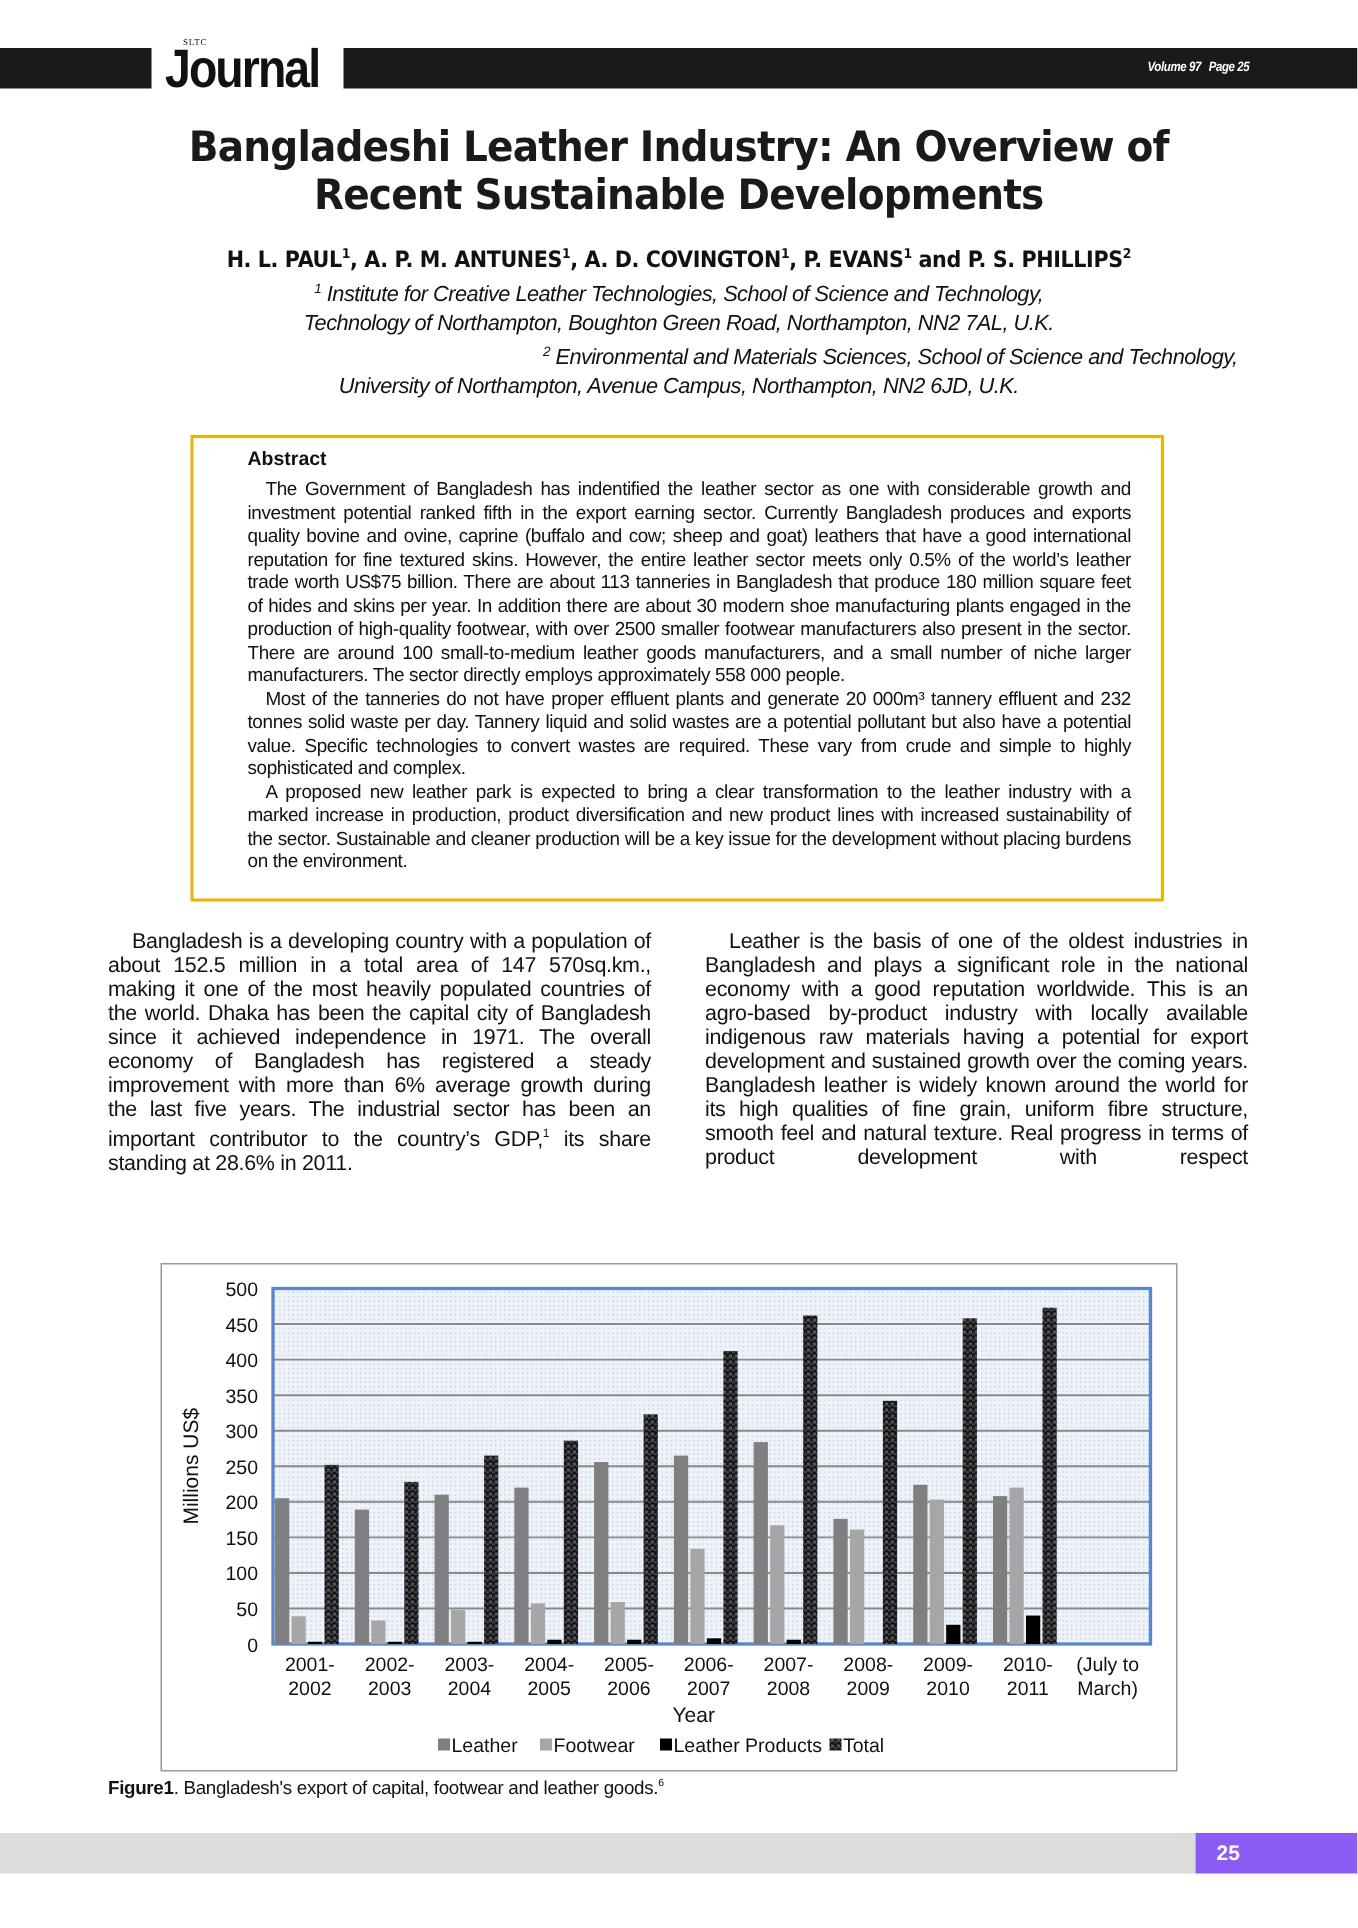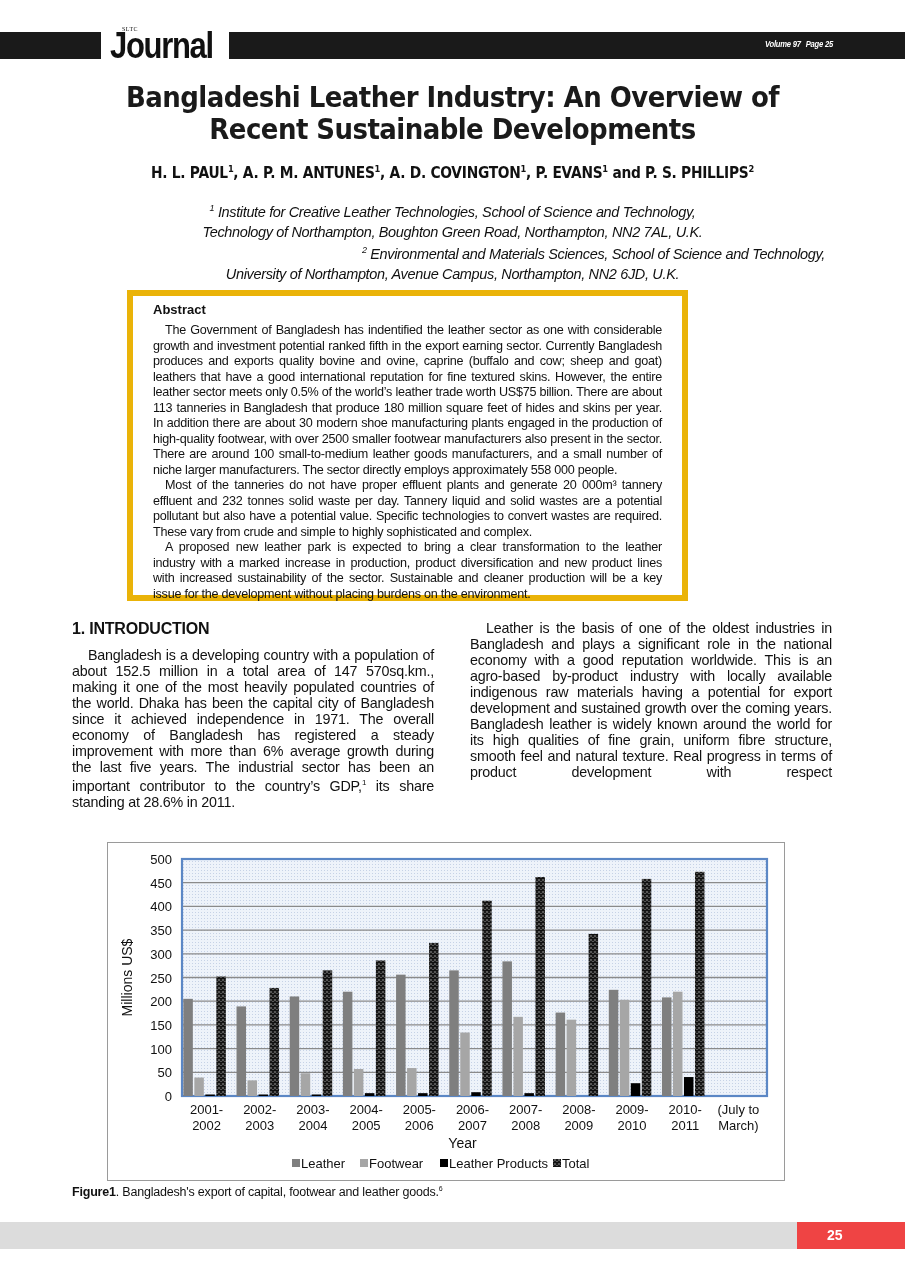--- a/index.html
+++ b/index.html
@@ -12,25 +12,25 @@
     .logo { position: absolute; left: 108px; top: 24px; width: 116px; height: 46px; }
     .logo-sltc { position: absolute; left: 14px; top: 2px; font-family: "Liberation Serif", serif; font-size: 6px; letter-spacing: 0.5px; color: #111; }
     .logo-word { position: absolute; left: 2px; top: 2px; font-family: "Liberation Sans Narrow", "Liberation Sans", sans-serif; font-weight: bold; font-size: 36px; letter-spacing: -1.5px; color: #111; transform: scaleX(0.86); transform-origin: left top; line-height: 40px; }
     .vol { position: absolute; right: 72px; top: 39px; color: #fff; font-size: 9px; font-style: italic; font-weight: bold; letter-spacing: -0.3px; transform: scaleX(0.85); transform-origin: right top; }
     .vol span { margin-left: 6px; }
 
     
     .title { position: absolute; left: 60px; width: 785px; top: 82px; text-align: center; font-family: "DejaVu Sans", sans-serif; font-weight: bold; font-size: 28px; line-height: 32px; letter-spacing: -0.6px; transform: scaleX(0.93); transform-origin: center top; color: #1a1a1a; }
     .authors { position: absolute; left: 40px; width: 825px; top: 164px; text-align: center; font-family: "DejaVu Sans", sans-serif; font-weight: bold; font-size: 15px; letter-spacing: -0.3px; transform: scaleX(0.92); transform-origin: center top; }
     .authors sup { font-size: 9px; }
-    .affil { position: absolute; left: 80px; width: 745px; text-align: center; font-style: italic; font-size: 14.5px; letter-spacing: -0.35px; margin-top: 16px; }
+    .affil { position: absolute; left: 80px; width: 745px; text-align: center; font-style: italic; font-size: 14.5px; letter-spacing: -0.35px; }
     .affil sup { font-size: 9px; }
 
     
-    .abstract { position: absolute; left: 127px; top: 290px; width: 561px; height: 311px; border: 6px solid #eab308; padding: 6px 20px 0 20px; }
+    .abstract { position: absolute; left: 127px; top: 290px; width: 649px; height: 311px; border: 2px solid #eab308; padding: 6px 20px 0 36px; }
     .abs-head { font-weight: bold; font-size: 13px; margin-bottom: 6px; margin-left: 0; }
     .abs-p { font-size: 12.6px; line-height: 15.5px; text-align: justify; text-indent: 12px; letter-spacing: -0.25px; }
 
     
     .col { position: absolute; top: 620px; width: 362px; }
     .col-left { left: 72px; }
     .col-right { left: 470px; }
     .h1 { font-weight: bold; font-size: 16px; margin-bottom: 9px; letter-spacing: -0.2px; }
     .h2 { font-weight: bold; font-size: 14.5px; margin-bottom: 9px; letter-spacing: -0.2px; }
     .body-p { font-size: 14.3px; line-height: 16px; text-align: justify; text-indent: 16px; letter-spacing: -0.2px; text-align-last: justify; }
@@ -39,21 +39,21 @@
 
     
     .chart-frame { position: absolute; left: 107px; top: 842px; width: 678px; height: 339px; border: 1px solid #9a9a9a; background: #fff; }
     #chart-svg { position: absolute; left: 0; top: 0; }
     .caption { position: absolute; left: 72px; top: 1185px; font-size: 12.5px; letter-spacing: -0.2px; }
     .caption b { font-weight: bold; }
     .caption sup { font-size: 7px; }
 
     
     .footer-band { position: absolute; left: 0; top: 1222px; width: 797px; height: 27px; background: #dcdcdc; }
-    .footer-page { position: absolute; left: 797px; top: 1222px; width: 108px; height: 27px; background: #ef4444; color: #fff; font-weight: bold; font-size: 14px; padding-left: 30px; line-height: 27px; }
+    .footer-page { position: absolute; left: 797px; top: 1222px; width: 108px; height: 27px; background: #8b5cf6; color: #fff; font-weight: bold; font-size: 14px; padding-left: 14px; line-height: 27px; }
   </style>
 </head>
 <body>
 
 <div class="hdr-left"></div>
 <div class="logo">
   <div class="logo-word">Journal</div>
   <div class="logo-sltc">SLTC</div>
 </div>
 <div class="hdr-right"></div>
@@ -74,21 +74,20 @@
 <div class="affil" style="top:250px;">University of Northampton, Avenue Campus, Northampton, NN2 6JD, U.K.</div>
 
 <div class="abstract">
   <div class="abs-head">Abstract</div>
   <p class="abs-p">The Government of Bangladesh has indentified the leather sector as one with considerable growth and investment potential ranked fifth in the export earning sector. Currently Bangladesh produces and exports quality bovine and ovine, caprine (buffalo and cow; sheep and goat) leathers that have a good international reputation for fine textured skins. However, the entire leather sector meets only 0.5% of the world’s leather trade worth US$75 billion. There are about 113 tanneries in Bangladesh that produce 180 million square feet of hides and skins per year. In addition there are about 30 modern shoe manufacturing plants engaged in the production of high-quality footwear, with over 2500 smaller footwear manufacturers also present in the sector. There are around 100 small-to-medium leather goods manufacturers, and a small number of niche larger manufacturers. The sector directly employs approximately 558 000 people.</p>
   <p class="abs-p">Most of the tanneries do not have proper effluent plants and generate 20 000m³ tannery effluent and 232 tonnes solid waste per day. Tannery liquid and solid wastes are a potential pollutant but also have a potential value. Specific technologies to convert wastes are required. These vary from crude and simple to highly sophisticated and complex.</p>
   <p class="abs-p">A proposed new leather park is expected to bring a clear transformation to the leather industry with a marked increase in production, product diversification and new product lines with increased sustainability of the sector. Sustainable and cleaner production will be a key issue for the development without placing burdens on the environment.</p>
 </div>
 
 <div class="col col-left">
-  <div class="h1">1. INTRODUCTION</div>
   <p class="body-p last"><span>Bangladesh is a developing country with a population of about 152.5 million in a total area of 147 570sq.km., making it one of the most heavily populated countries of the world. Dhaka has been the capital city of Bangladesh since it achieved independence in 1971. The overall economy of Bangladesh has registered a steady improvement with more than 6% average growth during the last five years. The industrial sector has been an important contributor to the country’s</span> <span>GDP,</span><sup>1</sup><span> its share standing at 28.6% in 2011.</span></p>
 </div>
 
 <div class="col col-right">
   <p class="body-p">Leather is the basis of one of the oldest industries in Bangladesh and plays a significant role in the national economy with a good reputation worldwide. This is an agro-based by-product industry with locally available indigenous raw materials having a potential for export development and sustained growth over the coming years. Bangladesh leather is widely known around the world for its high qualities of fine grain, uniform fibre structure, smooth feel and natural texture. Real progress in terms of product development with respect</p>
 </div>
 
 <div class="chart-frame">
   <svg id="chart-svg" width="678" height="339">
     <defs>

